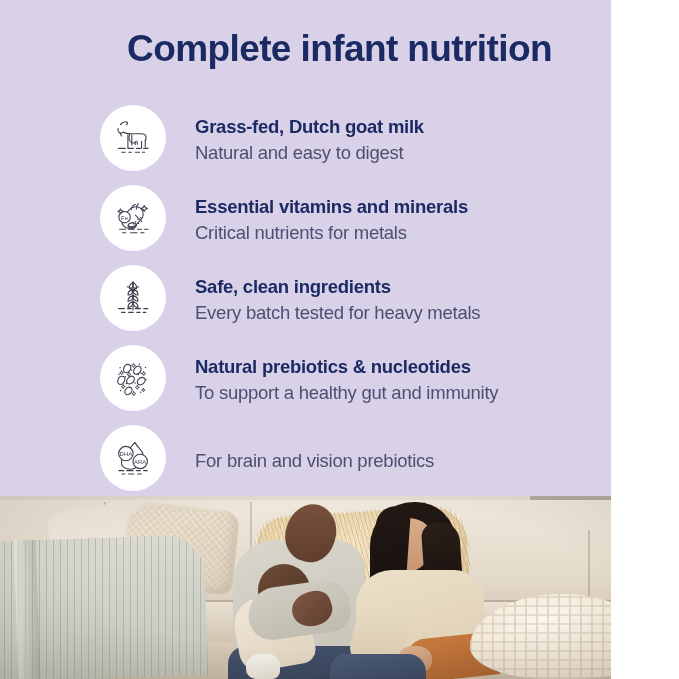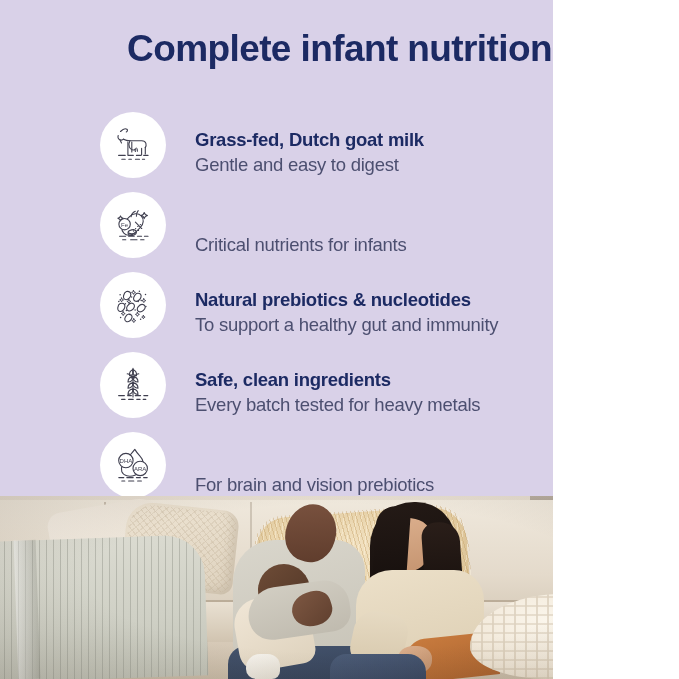--- a/index.html
+++ b/index.html
@@ -5,21 +5,21 @@
   html, body {
     margin: 0;
     padding: 0;
     background: #ffffff;
   }
   body {
     font-family: "Liberation Sans", sans-serif;
   }
   .page {
     position: relative;
-    width: 553px;
+    width: 611px;
     height: 679px;
     overflow: hidden;
     background: #d9d1e8;
   }
   
   .info-panel {
     position: absolute;
     left: 0; top: 0;
     width: 679px;
     height: 496px;
@@ -38,21 +38,21 @@
   }
   .feature-list {
     position: absolute;
     left: 0; top: 98px;
     width: 679px;
   }
   .feature-row {
     position: relative;
     height: 80px;
     display: flex;
-    align-items: flex-end;
+    align-items: center;
   }
   .icon-circle {
     position: relative;
     flex: 0 0 auto;
     width: 66px;
     height: 66px;
     margin-left: 100px;
     border-radius: 50%;
     background: #ffffff;
     display: flex;
@@ -344,21 +344,21 @@
             <path d="M29.4 36.4h4.5"></path>
               <path d="M36.7 36.4h4.3"></path>
             <path d="M14.8 40.2h3.4"></path>
               <path d="M21.8 40.2h2.6"></path>
             <path d="M28.4 40.2h4.1"></path>
               <path d="M35.4 40.2h2.2"></path>
           </svg>
         </div>
         <div class="feature-text">
           <div class="feature-title">Grass-fed, Dutch goat milk</div>
-          <div class="feature-sub">Gentle and easy to digest</div>
+          <div class="feature-sub">Natural and easy to digest</div>
         </div>
       </div>
 
       <div class="feature-row">
         <div class="icon-circle">
           <svg width="52" height="52" viewBox="0 0 52 52" fill="none" stroke="#3f3f4f" stroke-width="1.1" stroke-linecap="round" stroke-linejoin="round">
             <path d="M22.6 17.6c3.4-3.4 8.6-3.8 11.6-.8s2.6 8.2-.8 11.6l-5 5c-3.4 3.4-8.6 3.8-11.6.8s-2.6-8.2.8-11.6z"></path>
             <path d="M28.3 12.2c-2.4 1-4 3.2-4.2 5.6"></path>
             <path d="M31.2 11.6c-1.4 1.8-2 3.8-1.8 5.6"></path>
             <path d="M28.4 23.2l5.4 5.4"></path>
@@ -377,21 +377,52 @@
             <path d="M12.6 37.2h6"></path>
               <path d="M21.6 37.2h5.6"></path>
             <path d="M30.4 37.2h4.2"></path>
               <path d="M37.4 37.2h3.6"></path>
             <path d="M15.6 40.8h3.2"></path>
               <path d="M23.6 40.8h6.4"></path>
             <path d="M33.6 40.8h3.4"></path>
           </svg>
         </div>
         <div class="feature-text">
-          <div class="feature-sub">Critical nutrients for infants</div>
+          <div class="feature-title">Essential vitamins and minerals</div>
+          <div class="feature-sub">Critical nutrients for metals</div>
+        </div>
+      </div>
+
+      <div class="feature-row">
+        <div class="icon-circle">
+          <svg width="52" height="52" viewBox="0 0 52 52" fill="none" stroke="#3f3f4f" stroke-width="1.1" stroke-linecap="round" stroke-linejoin="round">
+            <path d="M26 9.4V38"></path>
+            <path d="M26 10.6c2.6 1.2 3.9 3.6 3.4 6.2-2.7-.4-4.4-2.4-3.4-6.2z"></path>
+            <path d="M26 10.6c-2.6 1.2-3.9 3.6-3.4 6.2 2.7-.4 4.4-2.4 3.4-6.2z"></path>
+            <path d="M26 17.4c3.1.6 5 2.8 5 5.6-3-.1-5.3-2-5-5.6z"></path>
+            <path d="M26 17.4c-3.1.6-5 2.8-5 5.6 3-.1 5.3-2 5-5.6z"></path>
+            <path d="M26 23.6c3.1.6 5 2.8 5 5.6-3-.1-5.3-2-5-5.6z"></path>
+            <path d="M26 23.6c-3.1.6-5 2.8-5 5.6 3-.1 5.3-2 5-5.6z"></path>
+            <path d="M26 29.8c3.1.6 5 2.8 5 5.6-3-.1-5.3-2-5-5.6z"></path>
+            <path d="M26 29.8c-3.1.6-5 2.8-5 5.6 3-.1 5.3-2 5-5.6z"></path>
+            <path d="M20.2 14.8c2.6.4 4.4 2.2 4.8 4.6"></path>
+            <path d="M31.8 14.8c-2.6.4-4.4 2.2-4.8 4.6"></path>
+            <path d="M11.6 36.6h5.8"></path>
+              <path d="M20.6 36.6h3.8"></path>
+            <path d="M28.2 36.6h5.4"></path>
+              <path d="M36.8 36.6h4"></path>
+            <path d="M14.6 40.4h3.4"></path>
+              <path d="M21.6 40.4h4.6"></path>
+            <path d="M29.8 40.4h3.2"></path>
+              <path d="M36.2 40.4h2.6"></path>
+          </svg>
+        </div>
+        <div class="feature-text">
+          <div class="feature-title">Safe, clean ingredients</div>
+          <div class="feature-sub">Every batch tested for heavy metals</div>
         </div>
       </div>
 
       <div class="feature-row">
         <div class="icon-circle">
           <svg width="52" height="52" viewBox="0 0 52 52" fill="none" stroke="#3f3f4f" stroke-width="1.1" stroke-linecap="round" stroke-linejoin="round">
             <path d="M19.4 12.5c2.6-.6 4.6.8 4.4 3.2-.2 2.5-2.4 5-4.6 5-2 0-3.2-1.8-2.6-4.2.5-2 1.4-3.5 2.8-4z"></path>
             <path d="M30.6 14.2c2.5-.2 4 1.6 3.4 3.9-.7 2.5-3.2 4.6-5.3 4.2-1.9-.3-2.7-2.4-1.7-4.6.9-1.9 2.2-3.4 3.6-3.5z"></path>
             <path d="M13.2 24.6c2.4-1 4.6.1 4.7 2.5.1 2.5-2 5.2-4.2 5.4-1.9.2-3.3-1.5-2.9-3.9.3-2 1.2-3.5 2.4-4z"></path>
             <path d="M24.4 24.1c2.5.2 3.7 2.2 2.7 4.4-1 2.3-3.8 4-5.8 3.3-1.8-.6-2.2-2.8-.9-4.8 1.2-1.8 2.7-3 4-2.9z"></path>
@@ -421,50 +452,20 @@
               <circle cx="33.6" cy="40.2" r=".75"></circle>
                 <circle cx="13.6" cy="38.6" r=".75"></circle>
               <circle cx="23.1" cy="35.4" r=".75"></circle>
                 <circle cx="34.2" cy="21.4" r=".75"></circle>
             </g>
           </svg>
         </div>
         <div class="feature-text">
           <div class="feature-title">Natural prebiotics &amp; nucleotides</div>
           <div class="feature-sub">To support a healthy gut and immunity</div>
-        </div>
-      </div>
-
-      <div class="feature-row">
-        <div class="icon-circle">
-          <svg width="52" height="52" viewBox="0 0 52 52" fill="none" stroke="#3f3f4f" stroke-width="1.1" stroke-linecap="round" stroke-linejoin="round">
-            <path d="M26 9.4V38"></path>
-            <path d="M26 10.6c2.6 1.2 3.9 3.6 3.4 6.2-2.7-.4-4.4-2.4-3.4-6.2z"></path>
-            <path d="M26 10.6c-2.6 1.2-3.9 3.6-3.4 6.2 2.7-.4 4.4-2.4 3.4-6.2z"></path>
-            <path d="M26 17.4c3.1.6 5 2.8 5 5.6-3-.1-5.3-2-5-5.6z"></path>
-            <path d="M26 17.4c-3.1.6-5 2.8-5 5.6 3-.1 5.3-2 5-5.6z"></path>
-            <path d="M26 23.6c3.1.6 5 2.8 5 5.6-3-.1-5.3-2-5-5.6z"></path>
-            <path d="M26 23.6c-3.1.6-5 2.8-5 5.6 3-.1 5.3-2 5-5.6z"></path>
-            <path d="M26 29.8c3.1.6 5 2.8 5 5.6-3-.1-5.3-2-5-5.6z"></path>
-            <path d="M26 29.8c-3.1.6-5 2.8-5 5.6 3-.1 5.3-2 5-5.6z"></path>
-            <path d="M20.2 14.8c2.6.4 4.4 2.2 4.8 4.6"></path>
-            <path d="M31.8 14.8c-2.6.4-4.4 2.2-4.8 4.6"></path>
-            <path d="M11.6 36.6h5.8"></path>
-              <path d="M20.6 36.6h3.8"></path>
-            <path d="M28.2 36.6h5.4"></path>
-              <path d="M36.8 36.6h4"></path>
-            <path d="M14.6 40.4h3.4"></path>
-              <path d="M21.6 40.4h4.6"></path>
-            <path d="M29.8 40.4h3.2"></path>
-              <path d="M36.2 40.4h2.6"></path>
-          </svg>
-        </div>
-        <div class="feature-text">
-          <div class="feature-title">Safe, clean ingredients</div>
-          <div class="feature-sub">Every batch tested for heavy metals</div>
         </div>
       </div>
 
       <div class="feature-row">
         <div class="icon-circle">
           <svg width="52" height="52" viewBox="0 0 52 52" fill="none" stroke="#3f3f4f" stroke-width="1.1" stroke-linecap="round" stroke-linejoin="round">
             <path d="M27.8 10.4c-4 5.4-9.4 10.4-12.2 15.4-2.7 4.8-.9 9.6 4.2 11 5.2 1.4 11.4-1 14.6-5.6 3.2-4.6 2.4-10.4-1.6-14.4-1.9-1.9-3.6-4-5-6.4z"></path>
             <circle cx="18.9" cy="21.6" r="7.2" fill="#ffffff"></circle>
             <text x="18.9" y="24.1" font-family="Liberation Sans, sans-serif" font-size="6" fill="#3f3f4f" stroke="none" text-anchor="middle">DHA</text>
             <circle cx="33.2" cy="29.4" r="7.2" fill="#ffffff"></circle>

